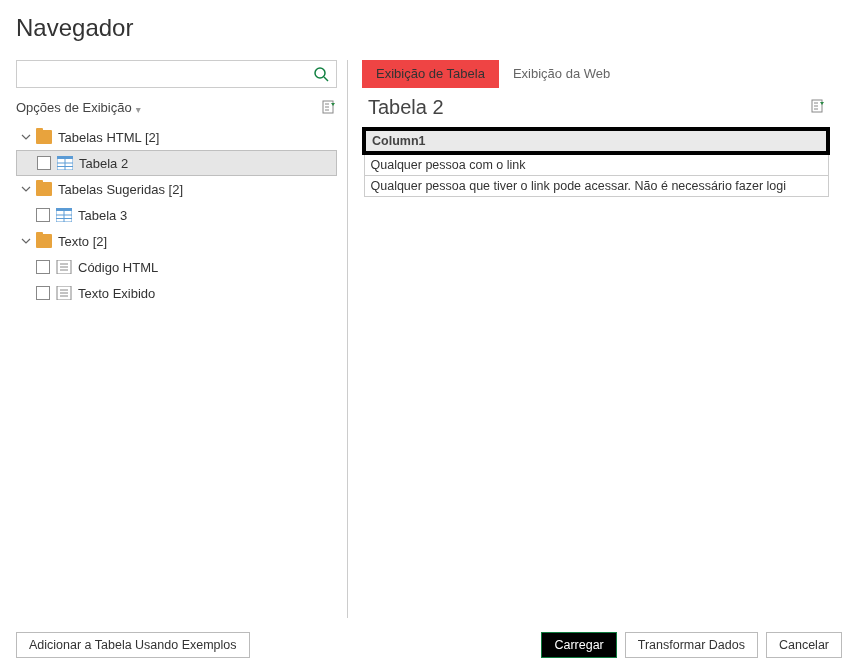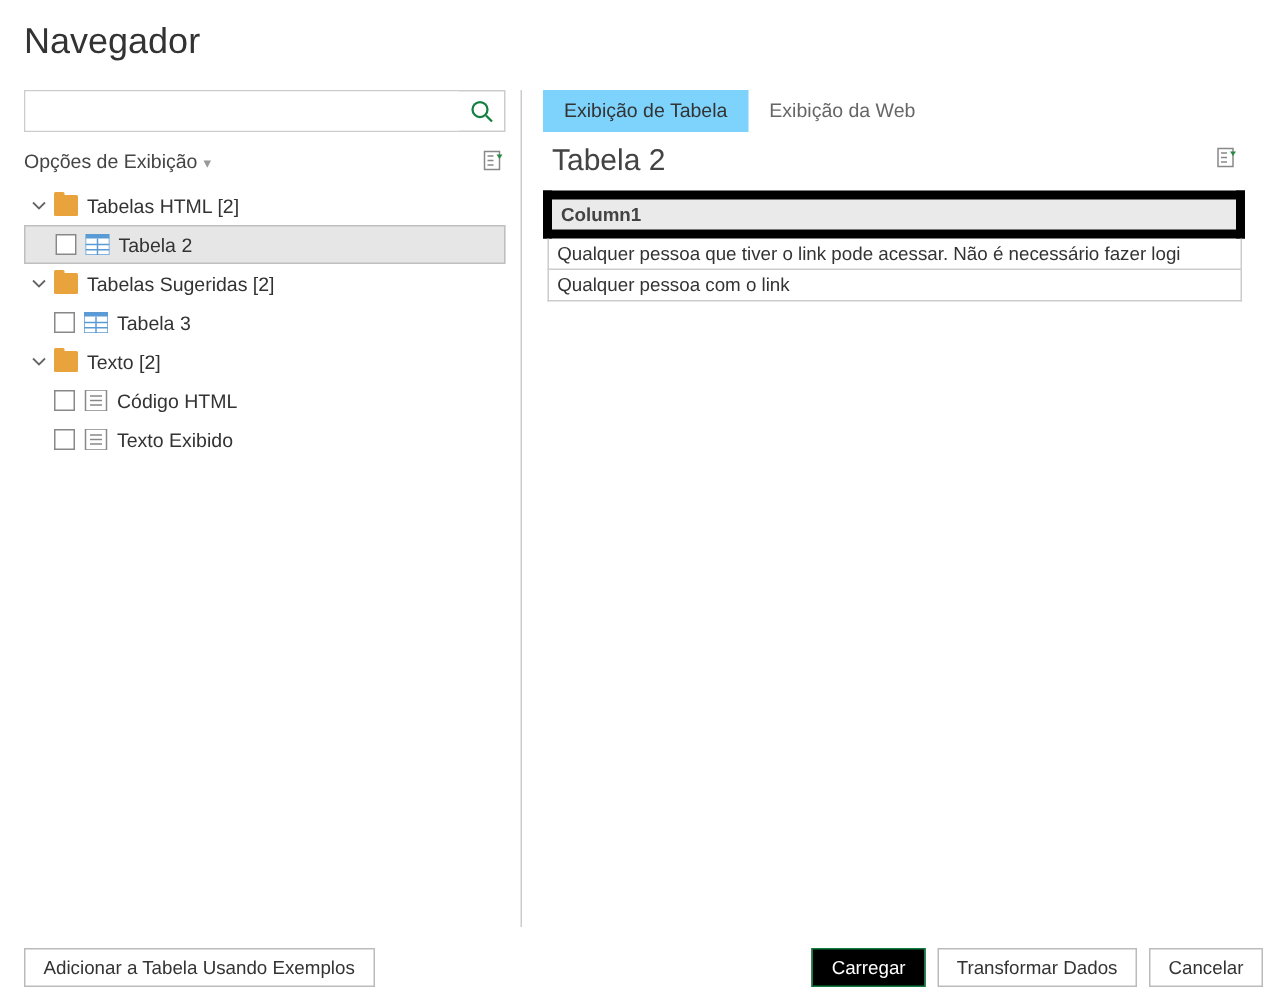--- a/index.html
+++ b/index.html
@@ -29,25 +29,25 @@
   .chk.checked svg { display:block; }
   .tbl-icon { width: 16px; height: 14px; margin-right: 6px; }
   .txt-icon { width: 16px; height: 14px; margin-right: 6px; }
   .group-label, .item-label { color: #333; }
   
   .divider { width: 1px; background: #ccc; margin: 0 14px 0 10px; }
   
   .right { flex: 1; display: flex; flex-direction: column; }
   .tabs { display: flex; font-size: 13px; height: 28px; align-items: stretch; }
   .tab { padding: 6px 14px 0 14px; color: #666; cursor: pointer; }
-  .tab.active { background: #7dd3fc; color: #333; }
+  .tab.active { background: #ef4444; color: #333; }
   .preview-head { display: flex; align-items: center; justify-content: space-between; padding: 8px 4px 8px 4px; }
   .preview-title { font-size: 20px; font-weight: 300; color: #444; padding-left: 2px;}
   .data-table { border: 1px solid #ccc; border-collapse: collapse; width: 468px; font-size: 12.5px; table-layout: fixed;}
-  .data-table th { background: #eaeaea; text-align: left; font-weight: 600; padding: 3px 6px; border: 6px solid #000000; color:#444;}
+  .data-table th { background: #eaeaea; text-align: left; font-weight: 600; padding: 3px 6px; border: 4px solid #000000; color:#444;}
   .data-table td { padding: 3px 6px; border: 1px solid #ccc; white-space: nowrap; overflow:hidden; text-overflow: clip;}
   
   .footer { position: absolute; bottom: 14px; left: 16px; right: 4px; display: flex; align-items: center; justify-content: space-between; }
   .footer-right { display: flex; gap: 8px; }
   button.btn { height: 26px; padding: 0 12px; font-size: 12.5px; background: #fff; border: 1px solid #bbb; color: #333; cursor: pointer; }
   button.btn.primary { background: #000000; border-color: #0f7b3e; color: #fff; }
   svg { pointer-events: none; }
 </style>
 </head>
 <body>
@@ -179,24 +179,24 @@
       </div>
 
       <table class="data-table" id="data-table">
           <thead>
             <tr>
               <th>Column1</th>
             </tr>
           </thead>
           <tbody>
             <tr>
-              <td>Qualquer pessoa que tiver o link pode acessar. Não é necessário fazer logi</td>
+              <td>Qualquer pessoa com o link</td>
             </tr>
             <tr>
-              <td>Qualquer pessoa com o link</td>
+              <td>Qualquer pessoa que tiver o link pode acessar. Não é necessário fazer logi</td>
             </tr>
           </tbody>
         </table>
     </div>
   </div>
 </div>
 
 <div class="footer">
   <button class="btn">Adicionar a Tabela Usando Exemplos</button>
   <div class="footer-right">

